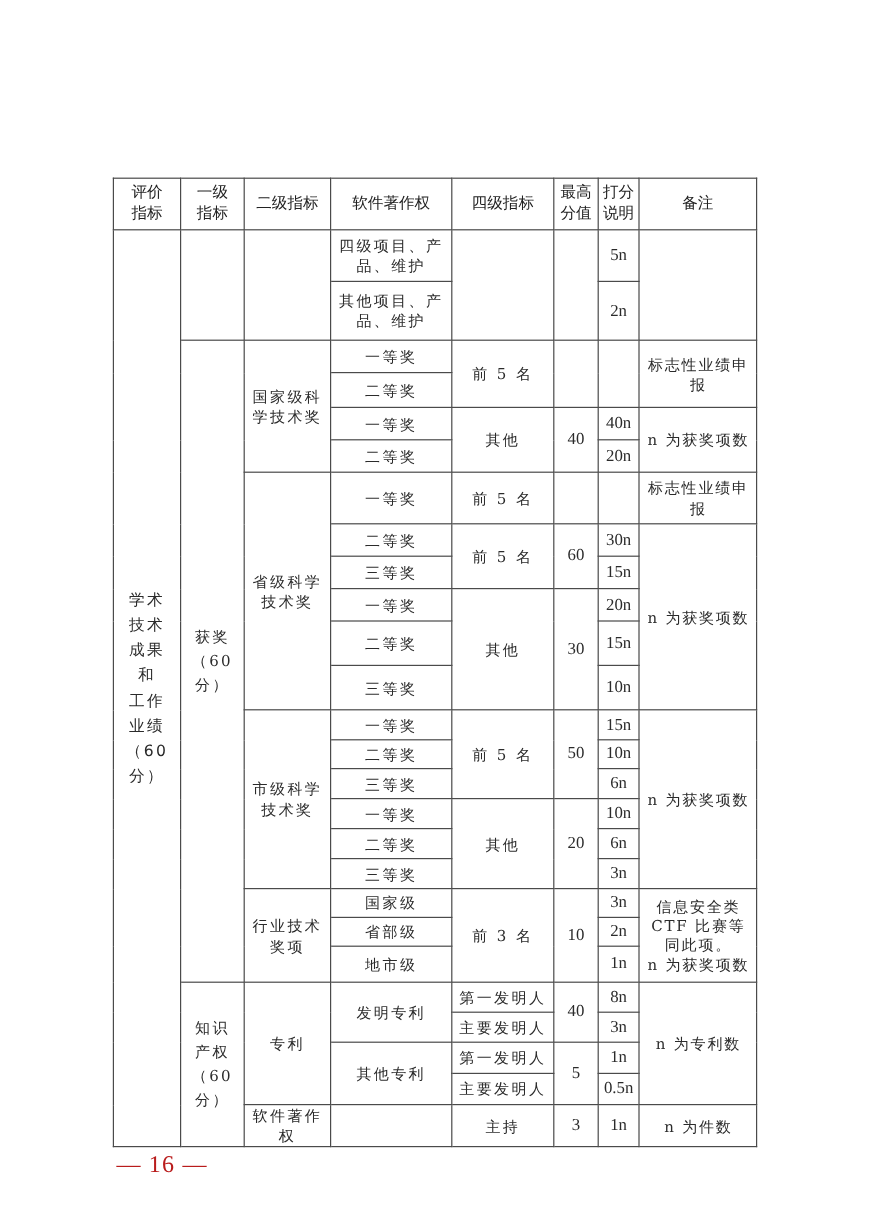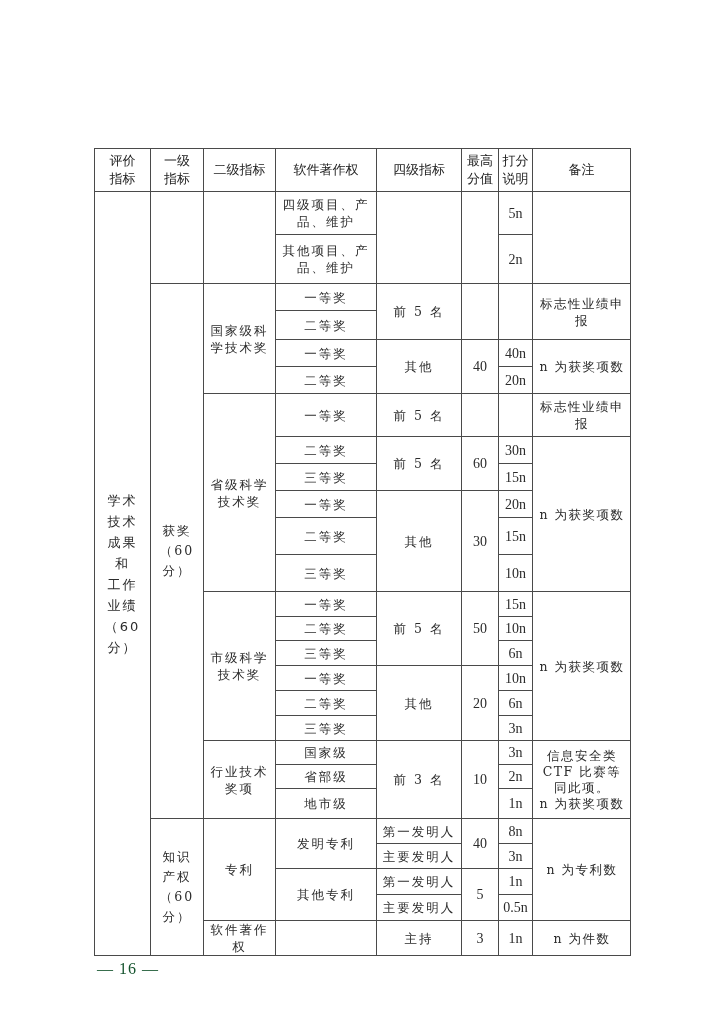--- a/index.html
+++ b/index.html
@@ -8,21 +8,21 @@
   #sheet { position:absolute; left:94px; top:100px; }
   table { border-collapse:collapse; table-layout:fixed; width:536px;margin-top:48px; }
   th, td { border:1px solid #4a4a4a; padding:0 2px; text-align:center; vertical-align:middle;
            font-size:12.5px; line-height:17px; overflow:hidden; }
   th { font-family:"DejaVu Sans","Liberation Sans",sans-serif; font-weight:normal; font-size:13px; line-height:18px; color:#222; }
   table { border:1.5px solid #222; }
   td.note { text-align:center; letter-spacing:1.5px; padding-left:3px; }
   td.num { font-family:"Liberation Serif","DejaVu Serif",serif; font-size:14px; }
   .vt { letter-spacing:2px;text-align:center; }
   #page-number { position:absolute; left:97px; top:960px; font-family:"Liberation Serif","DejaVu Serif",serif;
-                 font-size:16px; color:#14532d; letter-spacing:1px;text-align:right; }
+                 font-size:20px; color:#b91c1c; letter-spacing:1px;text-align:right; }
 </style>
 </head>
 <body>
 
 <div id="sheet">
 <table>
   <colgroup>
     <col style="width:56px">
         <col style="width:53px">
         <col style="width:72px">

